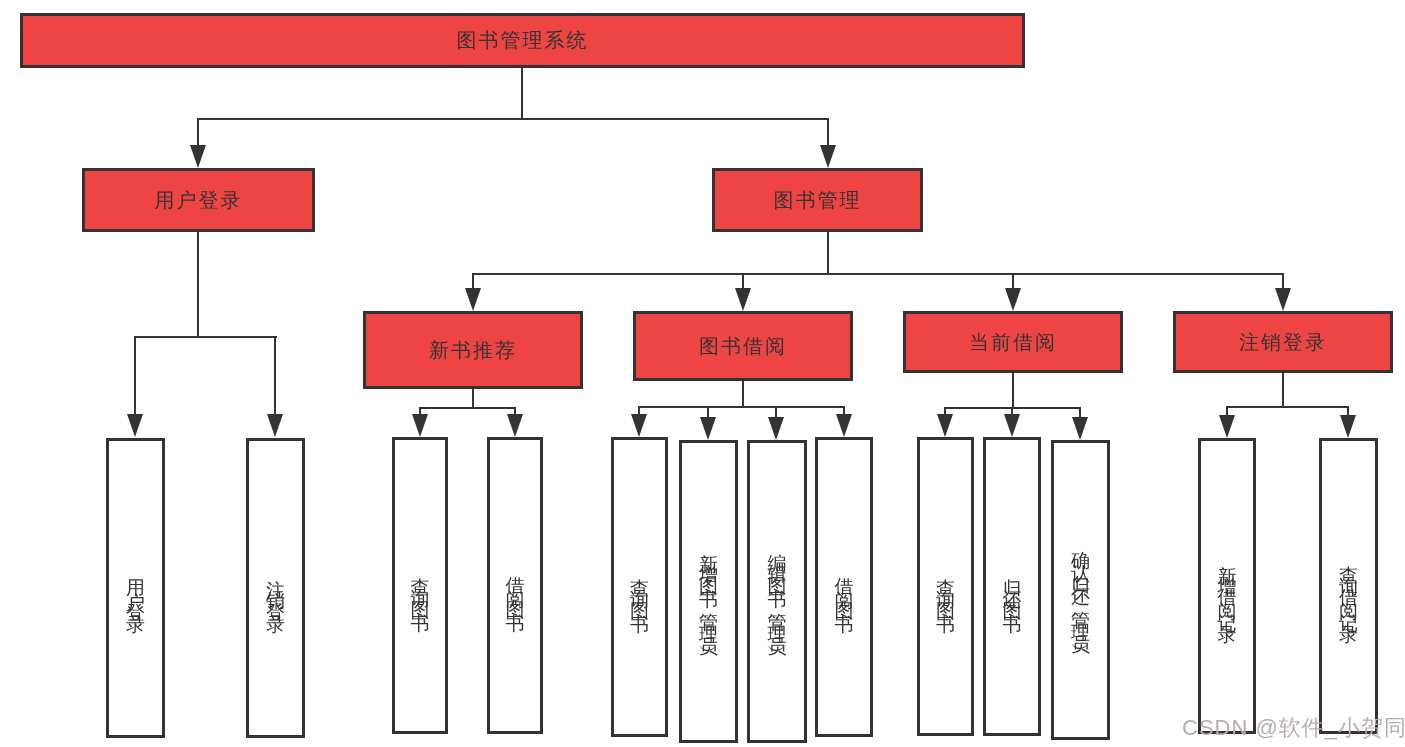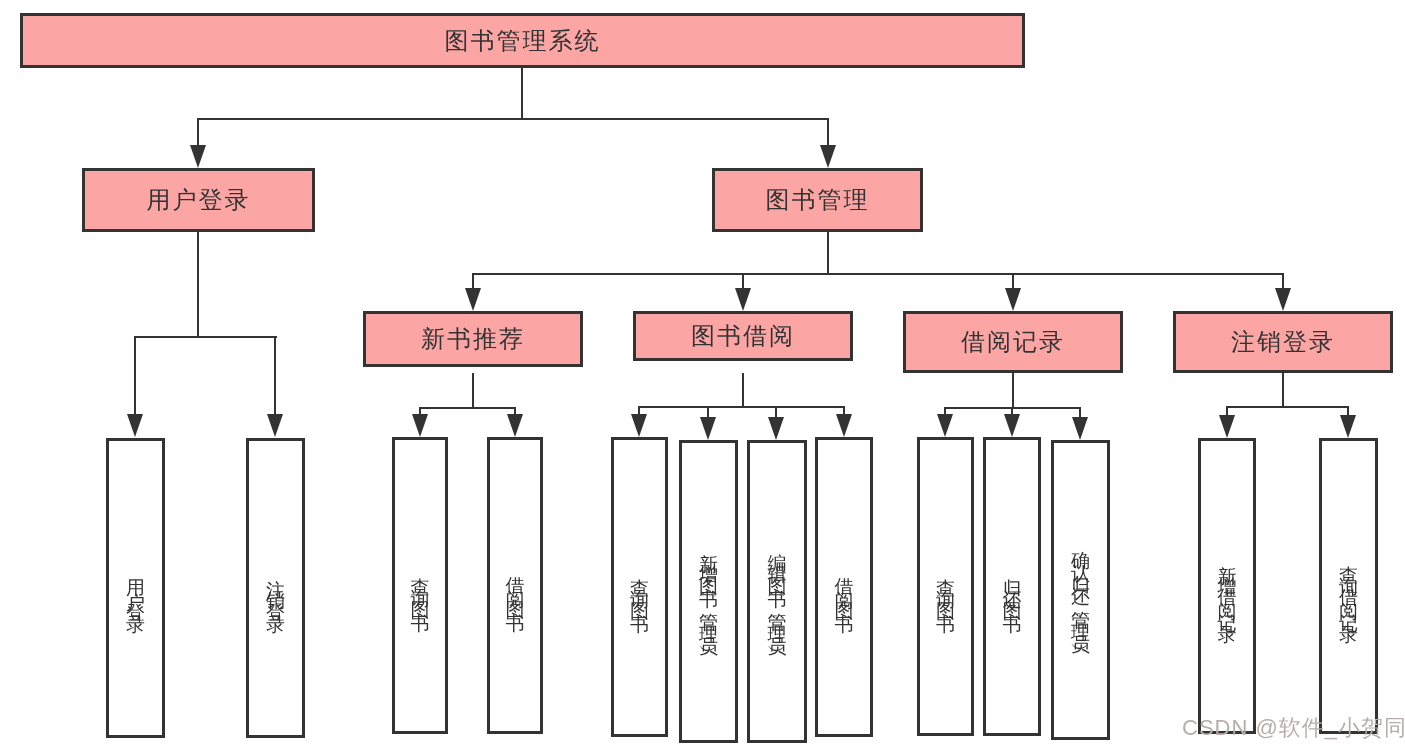--- a/index.html
+++ b/index.html
@@ -2,23 +2,23 @@
 <html><head>
 <meta charset="utf-8">
 <style>
   html,body{margin:0;padding:0;background:#fff;}
   .canvas{
     position:relative;width:1405px;height:747px;background:#ffffff;
     font-family:"Liberation Sans","DejaVu Sans",sans-serif;color:#333;
     overflow:hidden;
   }
   .box{
-    position:absolute;border:3px solid #333;background:#fca5a5;
+    position:absolute;border:3px solid #333;background:#ef4444;
     display:flex;align-items:center;justify-content:center;
-    font-size:24px;letter-spacing:2px;box-sizing:border-box;white-space:nowrap;font-family:Liberation Mono, monospace;
+    font-size:20px;letter-spacing:2px;box-sizing:border-box;white-space:nowrap;font-family:Liberation Mono, monospace;
   }
   .vbox{
     position:absolute;border:3px solid #333;background:#fff;
     display:flex;align-items:center;justify-content:center;
     writing-mode:vertical-rl;text-orientation:mixed;
     font-size:19px;letter-spacing:12px;box-sizing:border-box;
   }
   .vline{position:absolute;width:2px;background:#333;}
   .hline{position:absolute;height:2px;background:#333;}
   .ahead{
@@ -89,23 +89,23 @@
       <div class="ahead" style="left: 1219px; top: 415px;"></div>
       <div class="vline" style="left: 1347px; top: 406px; height: 14px;"></div>
       <div class="ahead" style="left: 1340px; top: 415px;"></div>
     </div>
 
   <div class="box" style="left:20px;top:13px;width:1005px;height:55px">图书管理系统</div>
 
   <div class="box" style="left:82px;top:168px;width:233px;height:64px">用户登录</div>
   <div class="box" style="left:712px;top:168px;width:211px;height:64px">图书管理</div>
 
-  <div class="box" style="left:363px;top:311px;width:220px;height:56px">新书推荐</div>
-  <div class="box" style="left:633px;top:311px;width:220px;height:50px">图书借阅</div>
-  <div class="box" style="left:903px;top:311px;width:220px;height:62px">借阅记录</div>
+  <div class="box" style="left:363px;top:311px;width:220px;height:78px">新书推荐</div>
+  <div class="box" style="left:633px;top:311px;width:220px;height:70px">图书借阅</div>
+  <div class="box" style="left:903px;top:311px;width:220px;height:62px">当前借阅</div>
   <div class="box" style="left:1173px;top:311px;width:220px;height:62px">注销登录</div>
 
   <div class="vbox" style="left:106px;top:438px;width:59px;height:300px">用户登录</div>
   <div class="vbox" style="left:246px;top:438px;width:59px;height:300px">注销登录</div>
 
   <div class="vbox" style="left:392px;top:437px;width:56px;height:297px">查询图书</div>
   <div class="vbox" style="left:487px;top:437px;width:56px;height:297px">借阅图书</div>
 
   <div class="vbox" style="left:611px;top:437px;width:57px;height:300px">查询图书</div>
   <div class="vbox" style="left:679px;top:440px;width:59px;height:303px">新增图书（管理员）</div>

